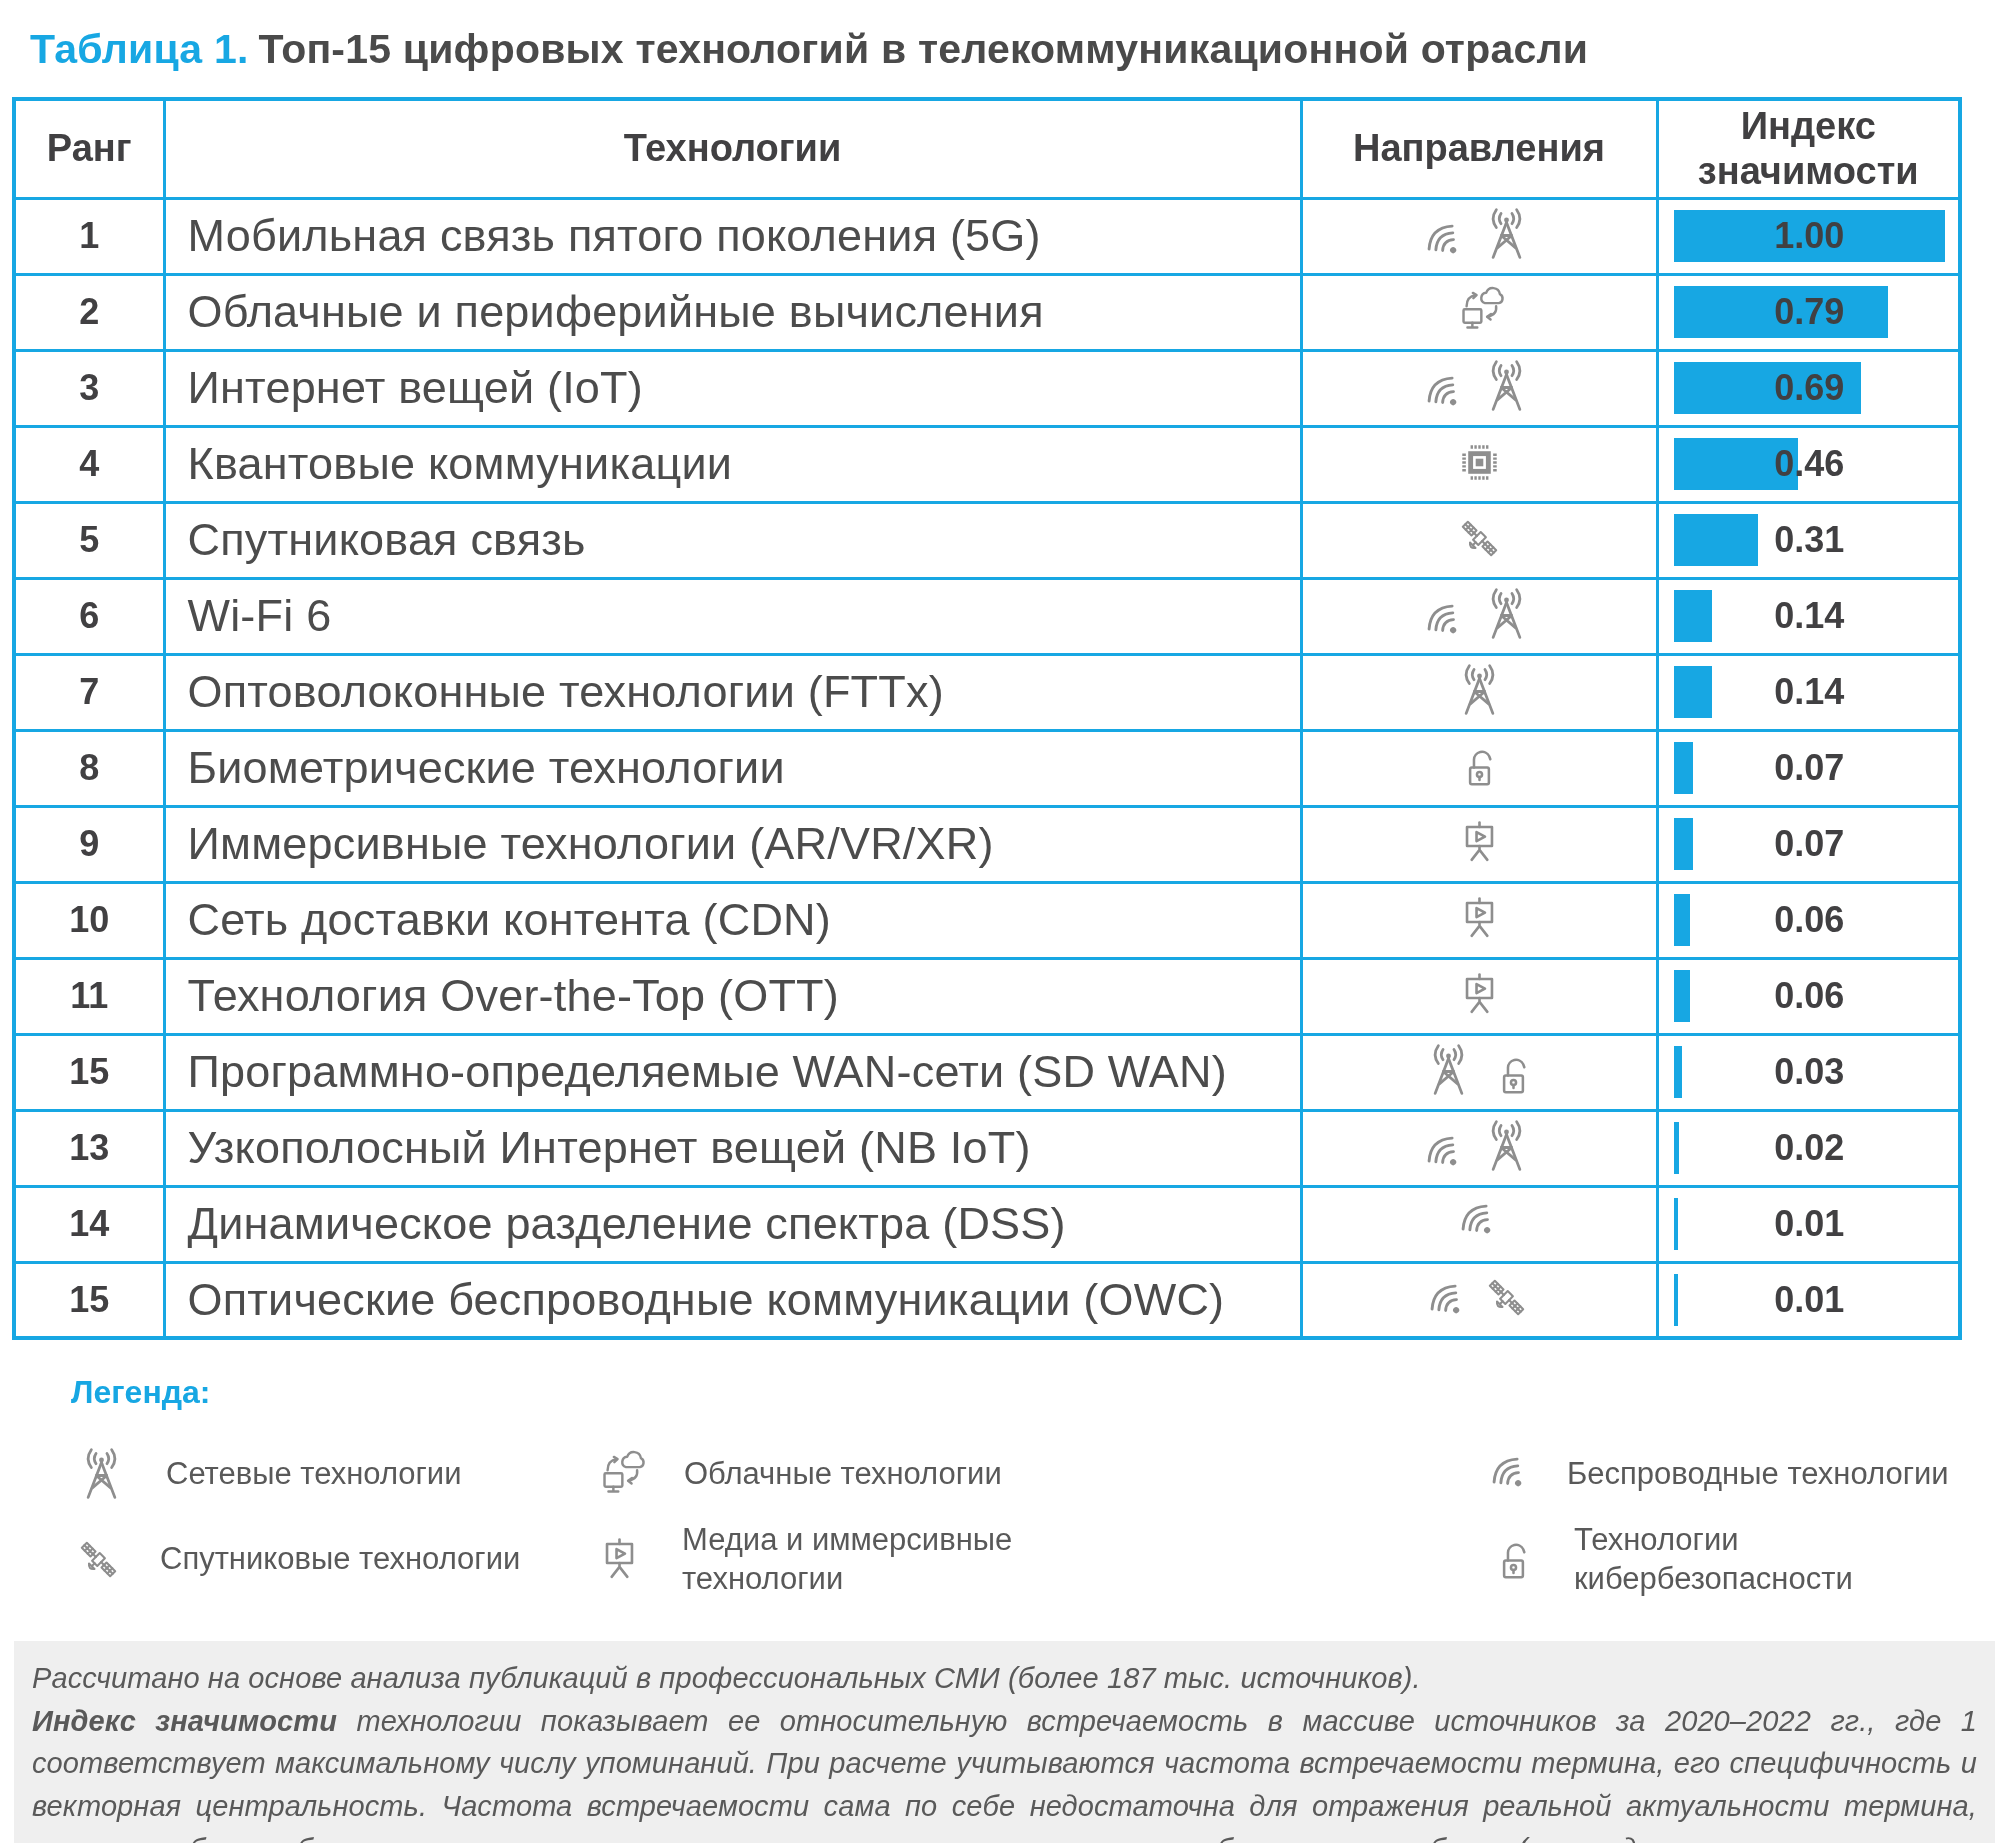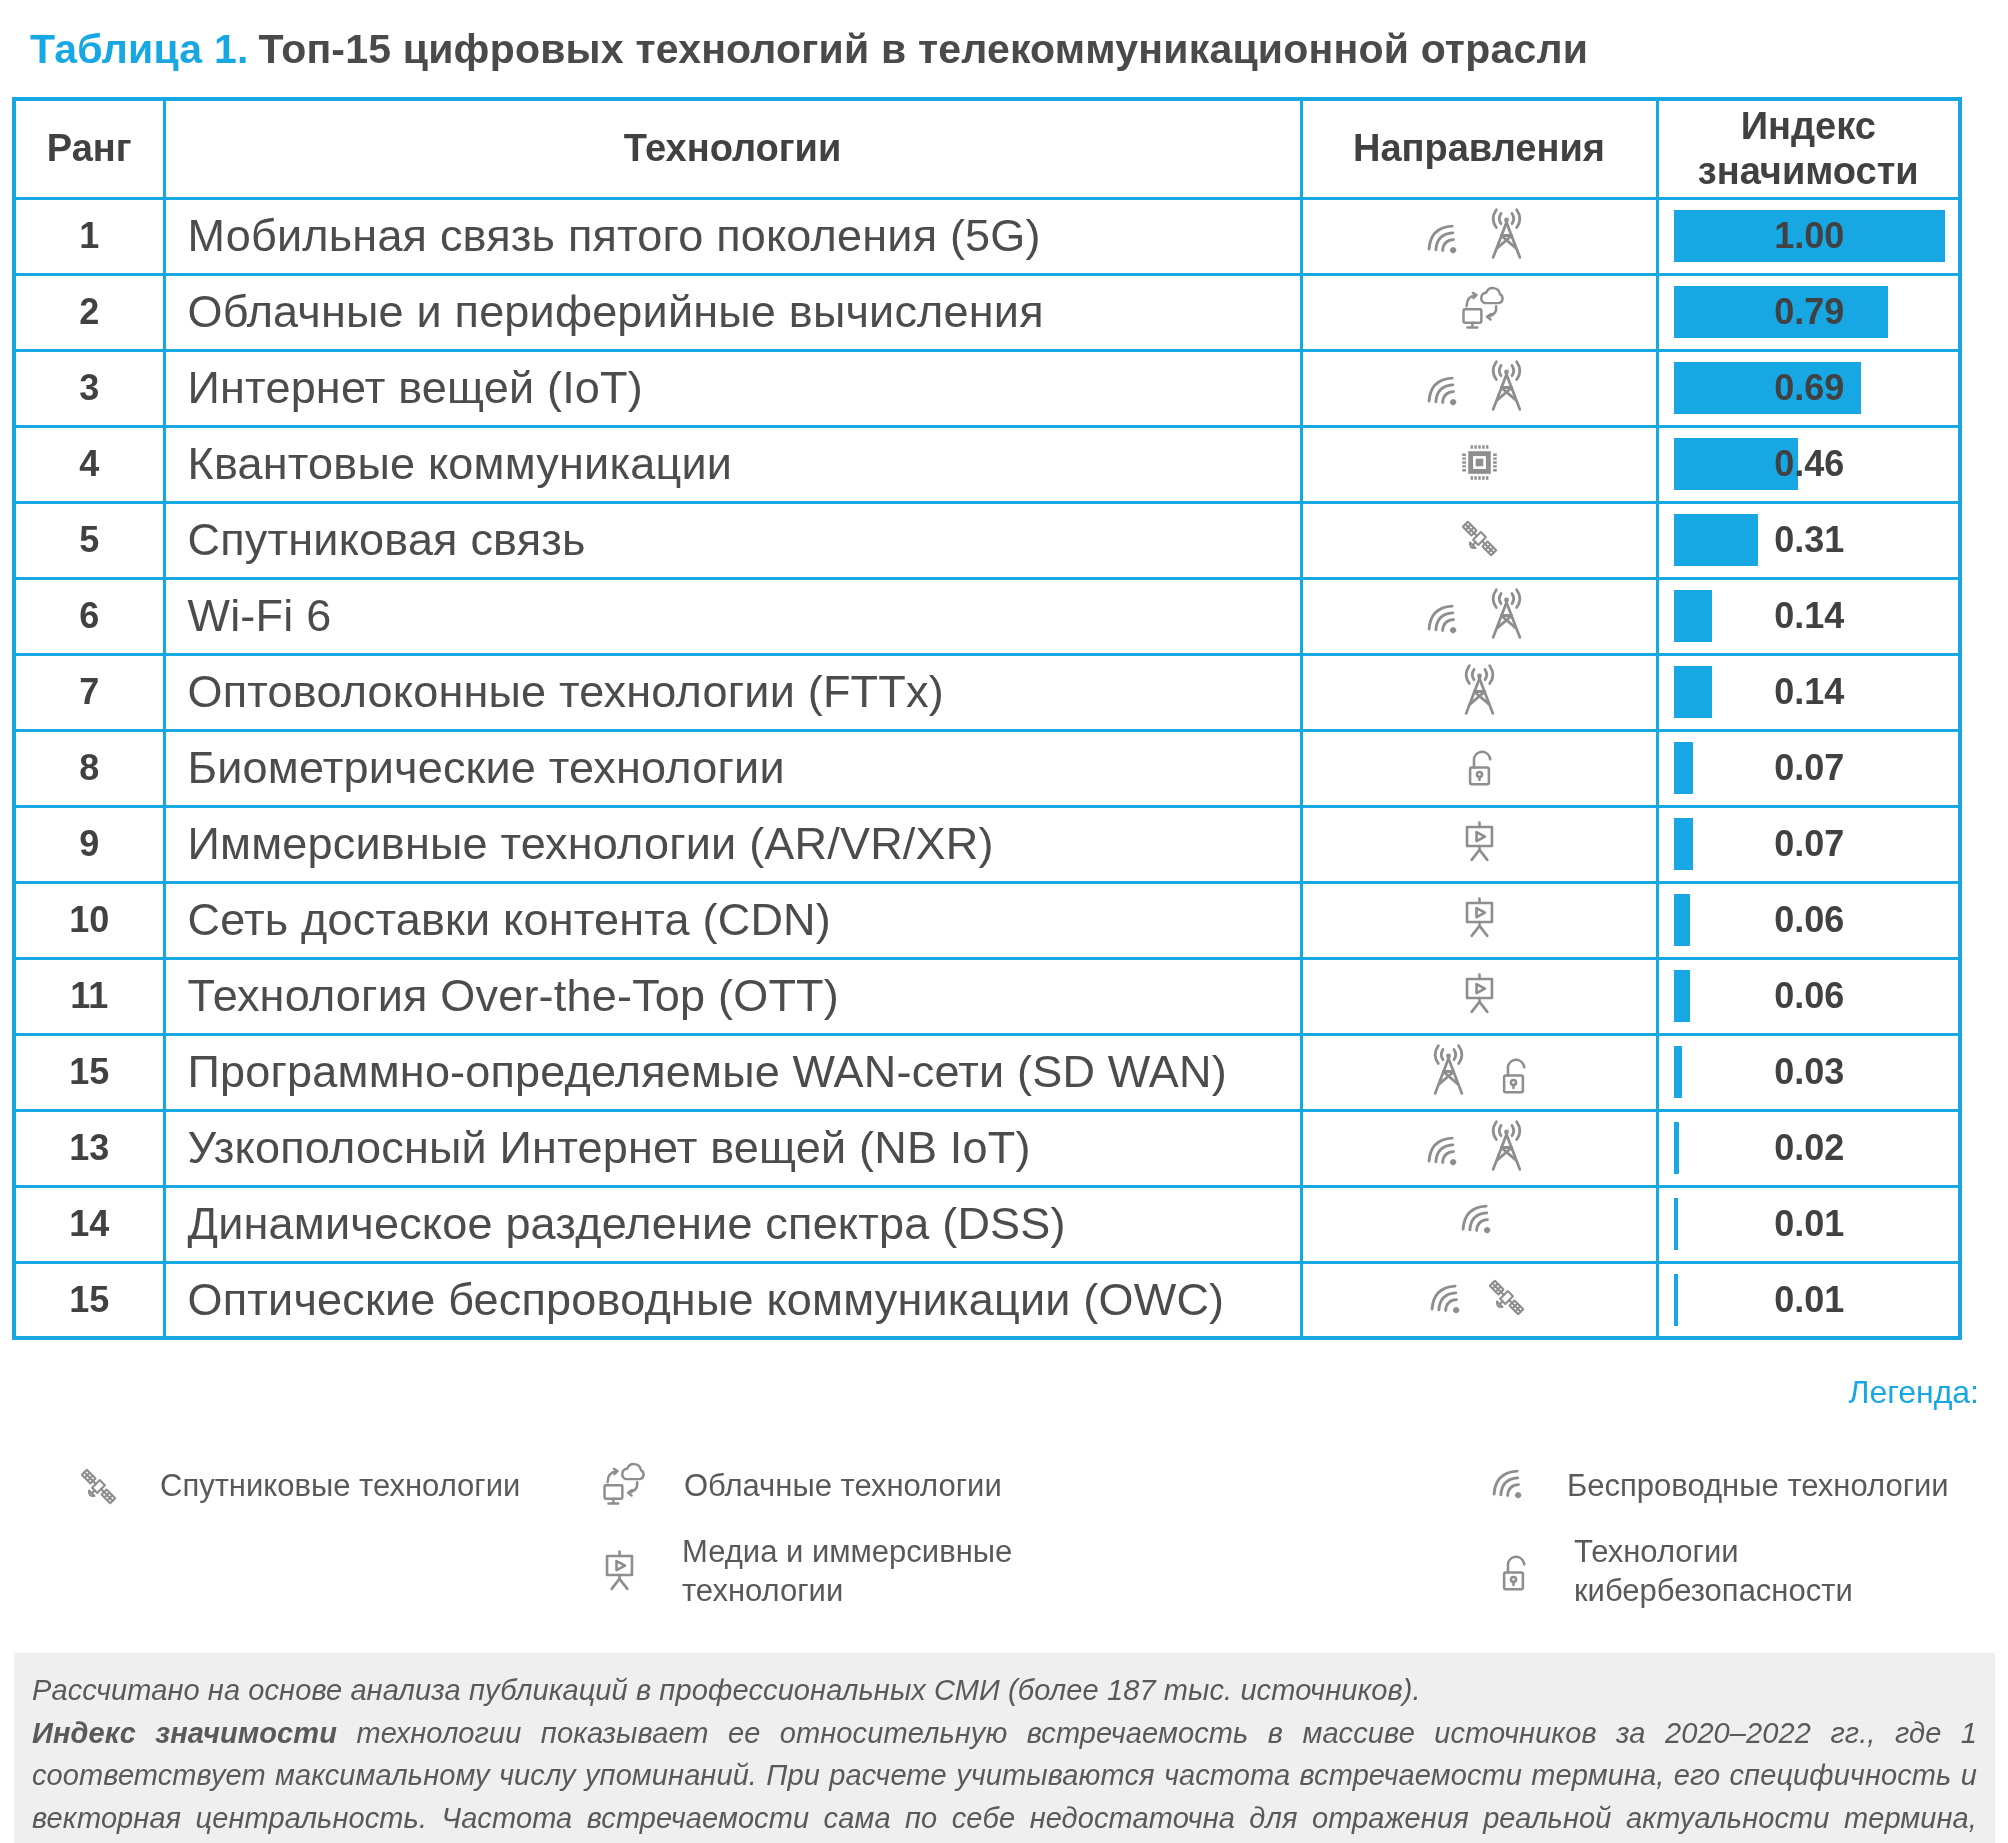--- a/index.html
+++ b/index.html
@@ -56,21 +56,21 @@
   svg.dir-icon{color:var(--icon);flex:0 0 auto;}
   .icon-network{width:61px;height:61px;}
   .icon-wireless{width:46px;height:46px;}
   .icon-cloud{width:59px;height:59px;}
   .icon-quantum{width:57px;height:57px;}
   .icon-satellite{width:55px;height:55px;}
   .icon-security{width:53px;height:53px;}
   .icon-media{width:57px;height:57px;}
   
   .legend{margin:34px 30px 0 71px;}
-  .legend-title{color:var(--accent);font-weight:normal;font-size:32px;margin-bottom:36px;text-align:right;}
+  .legend-title{color:var(--accent);font-weight:bold;font-size:32px;margin-bottom:24px;}
   .legend-grid{display:grid;grid-template-columns:520px 896px auto;align-items:start;}
   .legend-col{display:flex;flex-direction:column;}
   .legend-item{display:flex;align-items:center;gap:34px;min-height:79px;margin-bottom:6px;}
   .legend-item .lab{
     font-size:31px;color:var(--text-gray);line-height:1.25;max-width:426px;
   }
   
   .footnote{
     margin:36px 14px 0 14px;background:#EFEFEF;
     padding:16px 18px 20px 18px;
@@ -467,20 +467,26 @@
         </div>
       </td>
     </tr>
   </tbody>
   </table>
 
   <div class="legend">
     <div class="legend-title">Легенда:</div>
     <div class="legend-grid">
         <div class="legend-col">
+    <div class="legend-item">
+            <svg class="dir-icon icon-network" viewBox="0 0 48 48">
+              <use href="#sym-network"></use>
+            </svg>
+      <span class="lab">Сетевые технологии</span>
+    </div>
 
 
     <div class="legend-item">
             <svg class="dir-icon icon-satellite" viewBox="0 0 48 48">
               <use href="#sym-satellite"></use>
             </svg>
       <span class="lab">Спутниковые технологии</span>
     </div>
   </div>
         <div class="legend-col">

